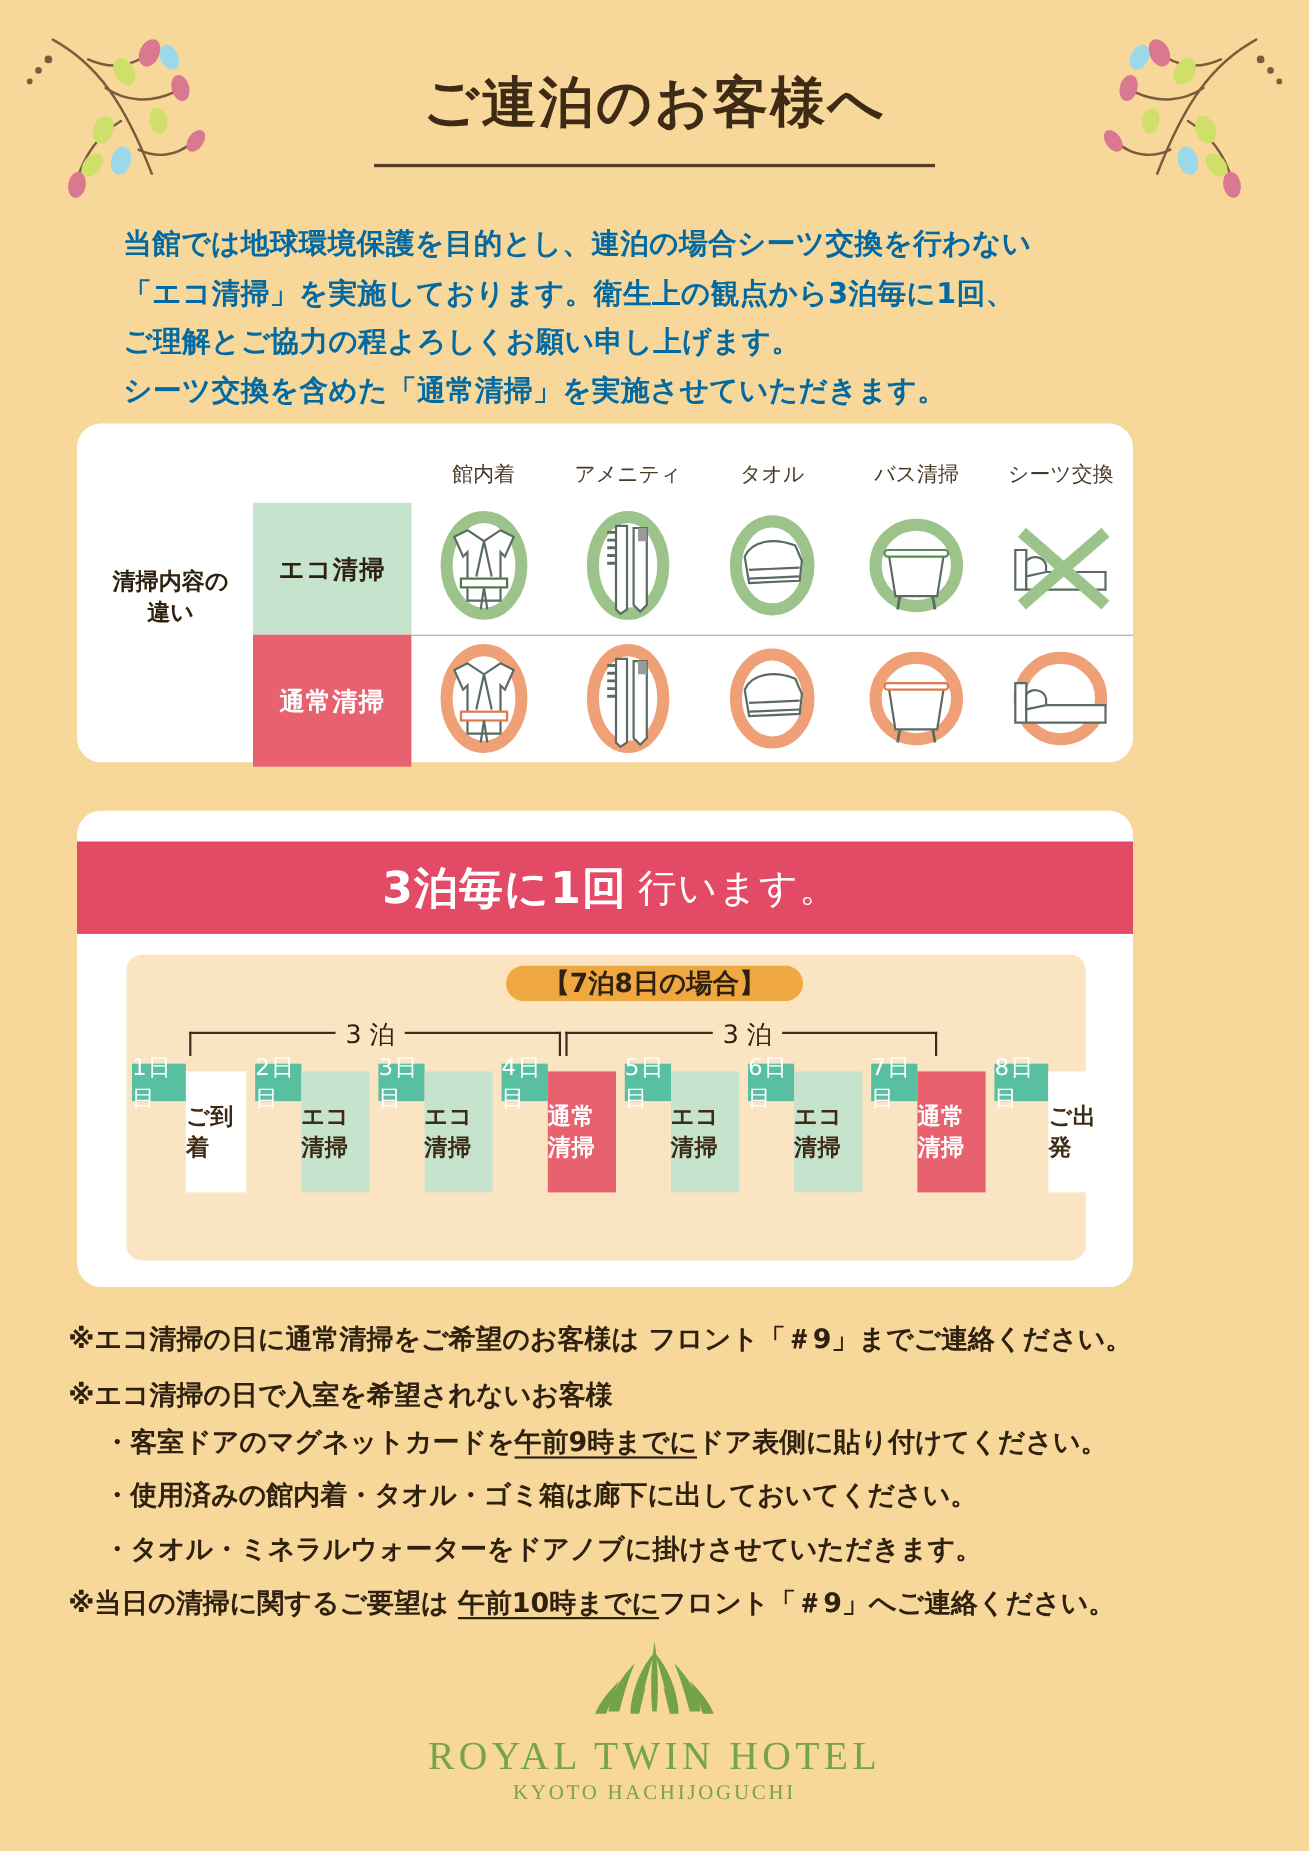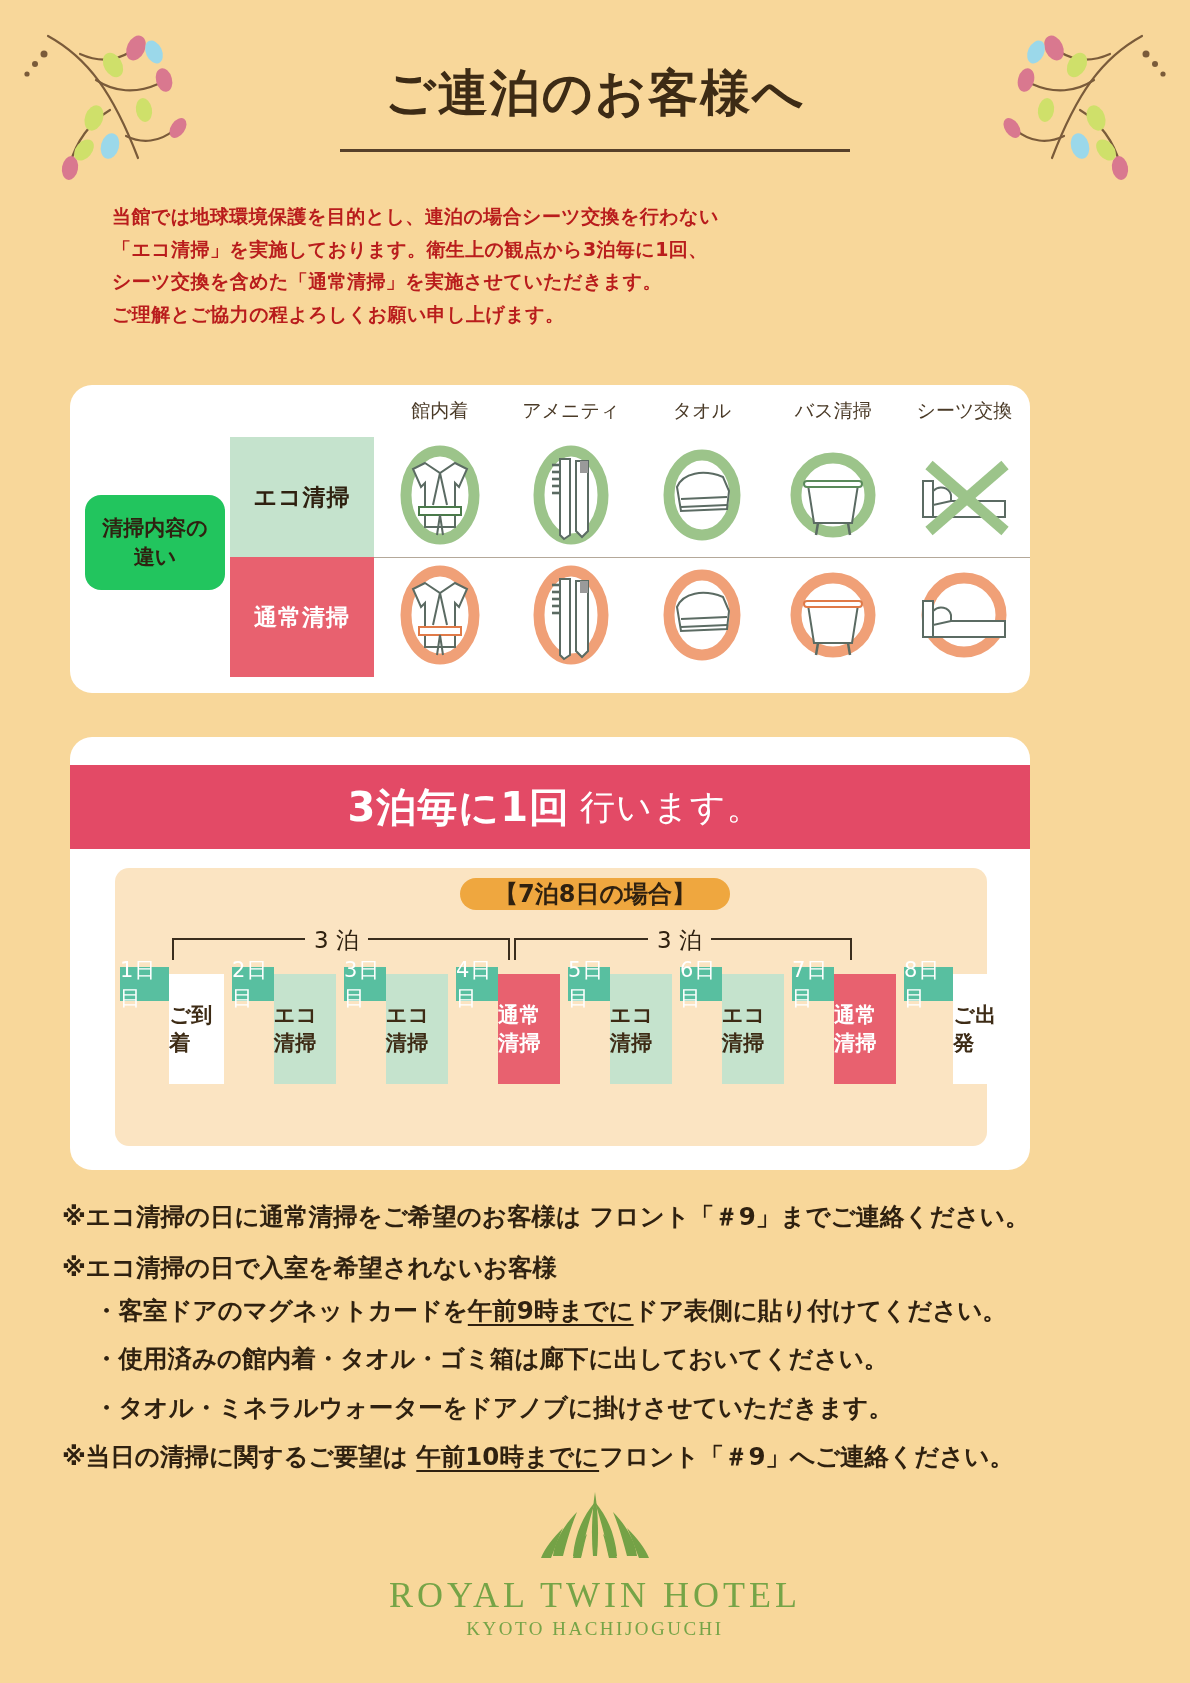--- a/index.html
+++ b/index.html
@@ -23,35 +23,35 @@
     color: #3d2b15; font-family: "DejaVu Sans", sans-serif;
   }
   .title-rule {
     width: 510px; height: 3px; background: #57402a;
     margin: 22px auto 0;
   }
 
   
   .intro {
     margin: 48px 0 0 112px;
-    font-size: 19px; line-height: 1.72; font-weight: bold;
-    letter-spacing: 0.4px; color: #b91c1c;
+    font-size: 26px; line-height: 1.72; font-weight: bold;
+    letter-spacing: 0.4px; color: #0369a1;
     font-family: "DejaVu Sans", sans-serif;
   }
   .intro div { white-space: nowrap; }
 
   
   .card {
     position: absolute; background: #ffffff; border-radius: 22px;
   }
   #compare-card { left: 70px; top: 385px; width: 960px; height: 308px; }
   #schedule-card { left: 70px; top: 737px; width: 960px; height: 433px; }
 
   
-  table.cmp { border-collapse: collapse; position: absolute; left: 160px; top: 0; }
+  table.cmp { border-collapse: collapse; position: absolute; left: 160px; top: 20px; }
   table.cmp td, table.cmp th { border: 0; padding: 0; }
   .colhead {
     width: 134px; height: 52px; text-align: center;
     font-size: 19px; font-weight: normal; color: #4a3a27;
     border-left: 1px solid #c9bdb0; vertical-align: middle;
     border-bottom: 1px solid #b4a899;
     font-family: "DejaVu Sans", sans-serif;
   }
   .corner { width: 160px; height: 52px; border-bottom: 1px solid #b4a899; }
   .rowlabel {
@@ -64,21 +64,21 @@
   .cell {
     width: 134px; height: 120px; text-align: center; vertical-align: middle;
     border-left: 1px solid #c9bdb0;
   }
   tr.eco-row .cell { border-bottom: 1px solid #b4a899; }
   .icon-wrap { display: inline-block; width: 110px; height: 104px; position: relative; }
 
   
   .diff-tag {
     position: absolute; left: 85px; top: 495px;
-    width: 140px; height: 95px; background: #22c55e; border-radius: 16px;
+    width: 140px; height: 95px; background: #ffffff; border-radius: 16px;
     display: flex; align-items: center; justify-content: center; text-align: center;
     color: #2f2110; font-size: 21px; font-weight: bold; line-height: 1.35;
     font-family: "DejaVu Sans", sans-serif;
   }
 
   
   .banner {
     position: absolute; left: 70px; top: 765px; width: 960px; height: 84px;
     background: #e34a66; display: flex; align-items: center; justify-content: center;
     color: #ffffff; white-space: nowrap;
@@ -208,22 +208,22 @@
 </svg>
 
 <div class="header">
   <div class="title">ご連泊のお客様へ</div>
   <div class="title-rule"></div>
 </div>
 
 <div class="intro">
   <div>当館では地球環境保護を目的とし、連泊の場合シーツ交換を行わない</div>
   <div>「エコ清掃」を実施しております。衛生上の観点から3泊毎に1回、</div>
+  <div>ご理解とご協力の程よろしくお願い申し上げます。</div>
   <div>シーツ交換を含めた「通常清掃」を実施させていただきます。</div>
-  <div>ご理解とご協力の程よろしくお願い申し上げます。</div>
 </div>
 
 <div class="card" id="compare-card">
   <table class="cmp">
     <tbody>
         <tr>
       <td class="corner"></td>
       <th class="colhead">館内着</th>
       <th class="colhead">アメニティ</th>
       <th class="colhead">タオル</th>

